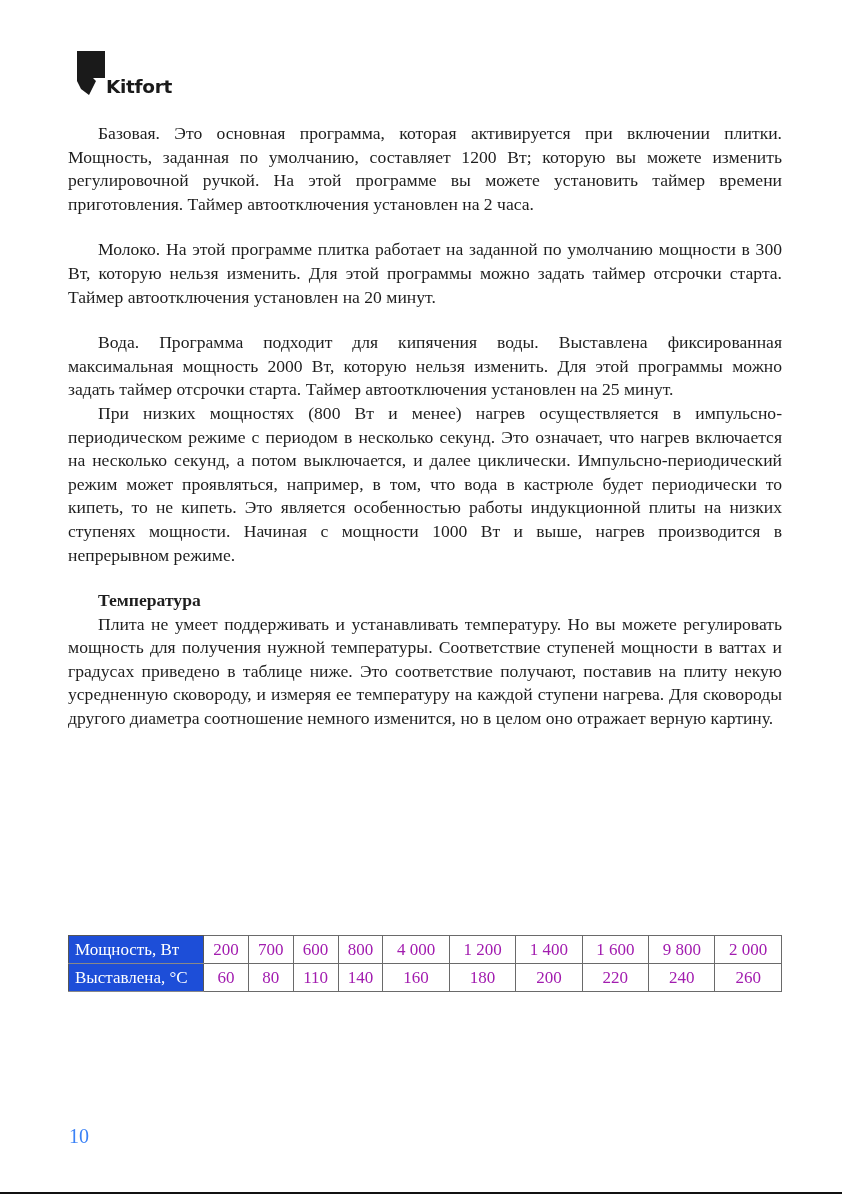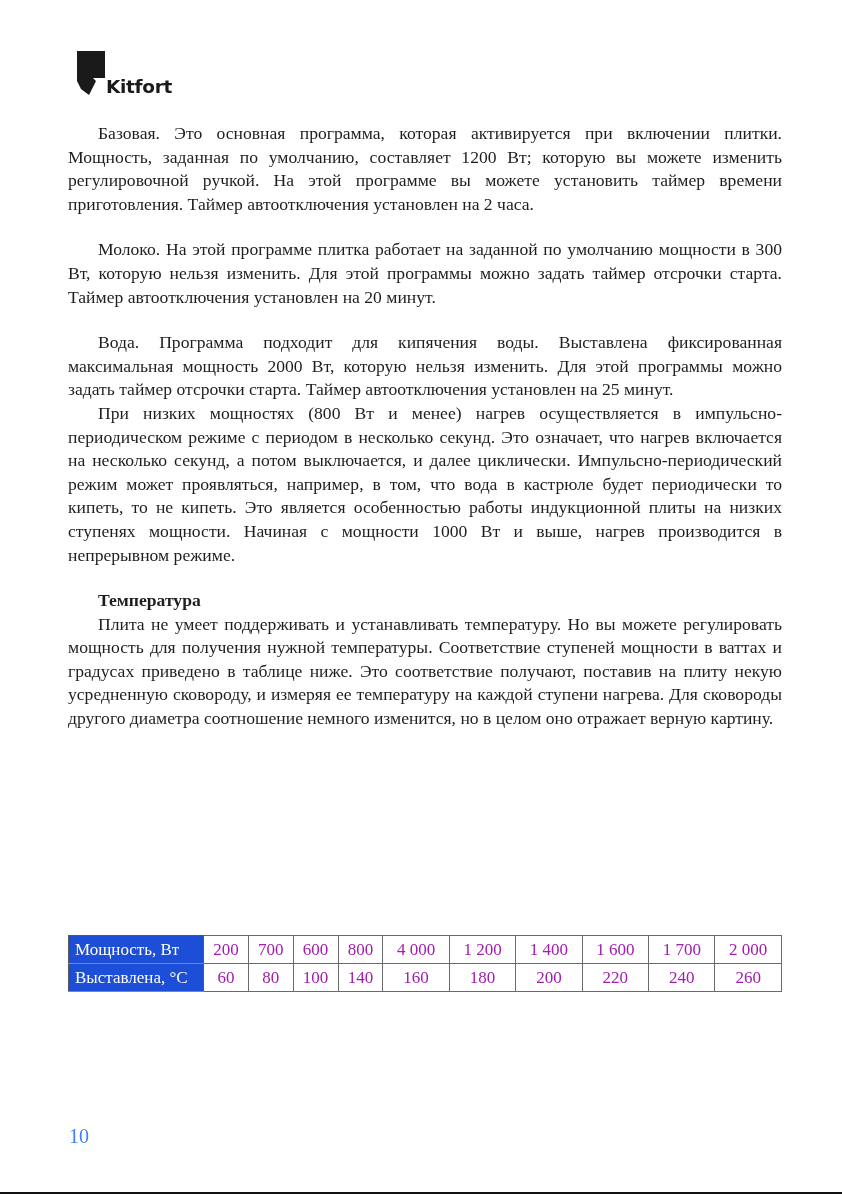--- a/index.html
+++ b/index.html
@@ -76,28 +76,28 @@
       <tr>
         <td class="row-header">Мощность, Вт</td>
         <td>200</td>
         <td>700</td>
         <td>600</td>
         <td>800</td>
         <td>4 000</td>
         <td>1 200</td>
         <td>1 400</td>
         <td>1 600</td>
-        <td>1 700</td>
+        <td>9 800</td>
         <td>2 000</td>
       </tr>
       <tr>
         <td class="row-header">Выставлена, °C</td>
         <td>60</td>
         <td>80</td>
-        <td>100</td>
+        <td>110</td>
         <td>140</td>
         <td>160</td>
         <td>180</td>
         <td>200</td>
         <td>220</td>
         <td>240</td>
         <td>260</td>
       </tr>
     </tbody>
   </table>

